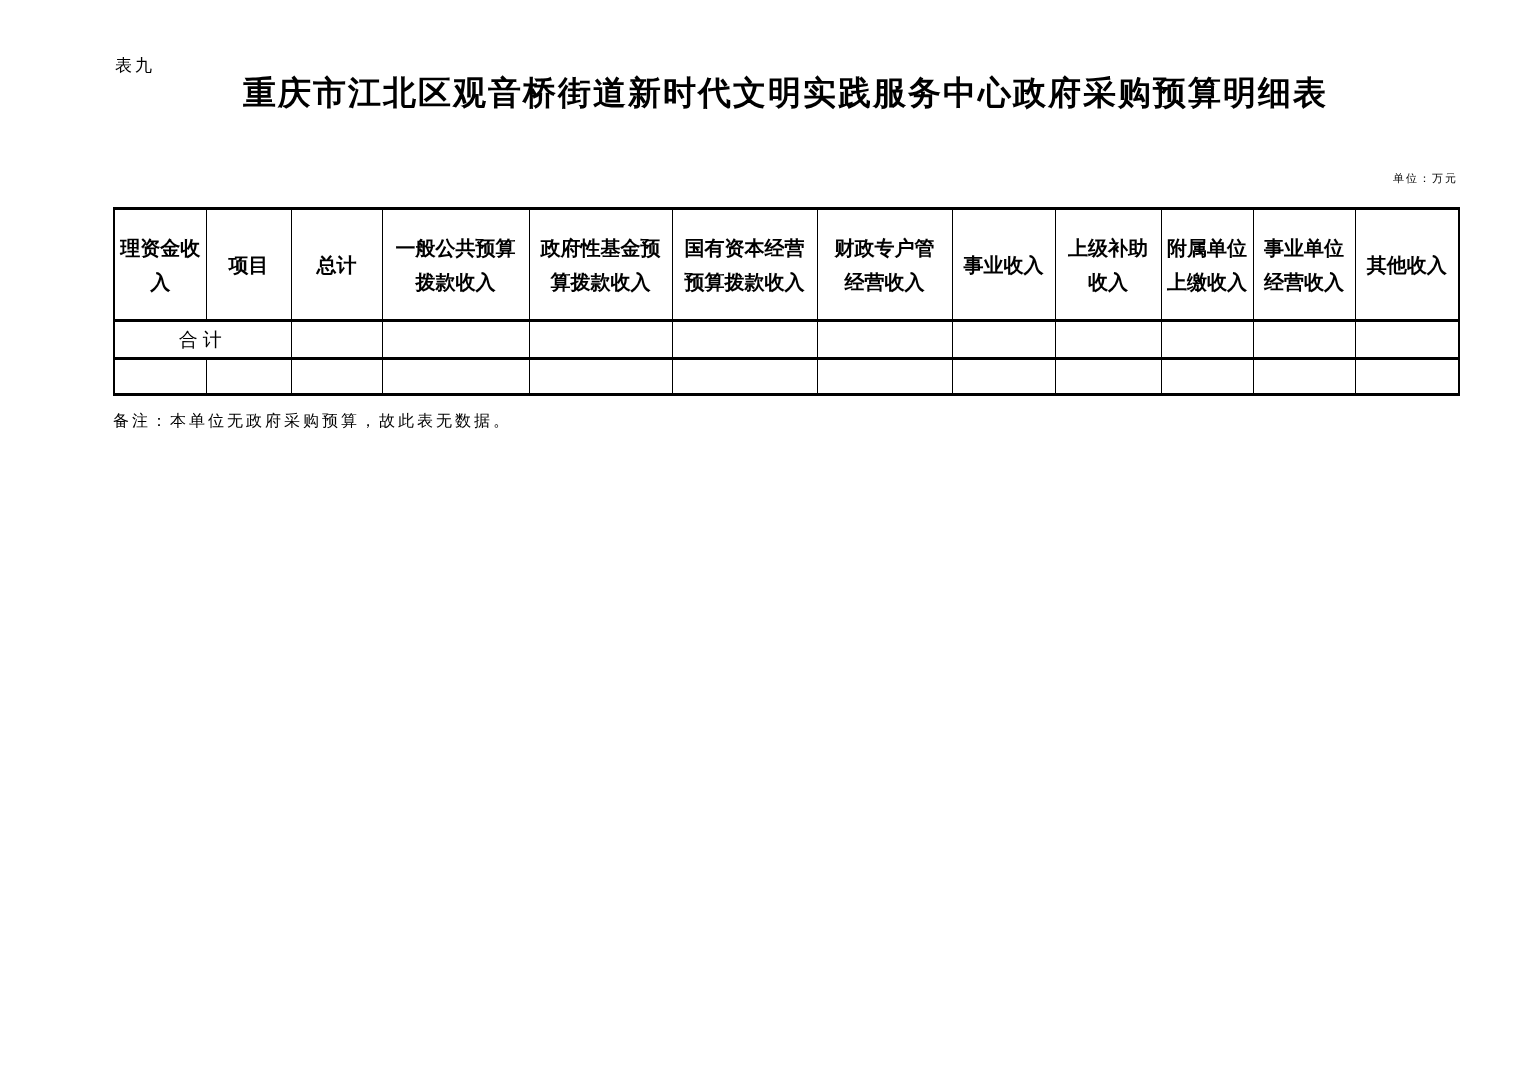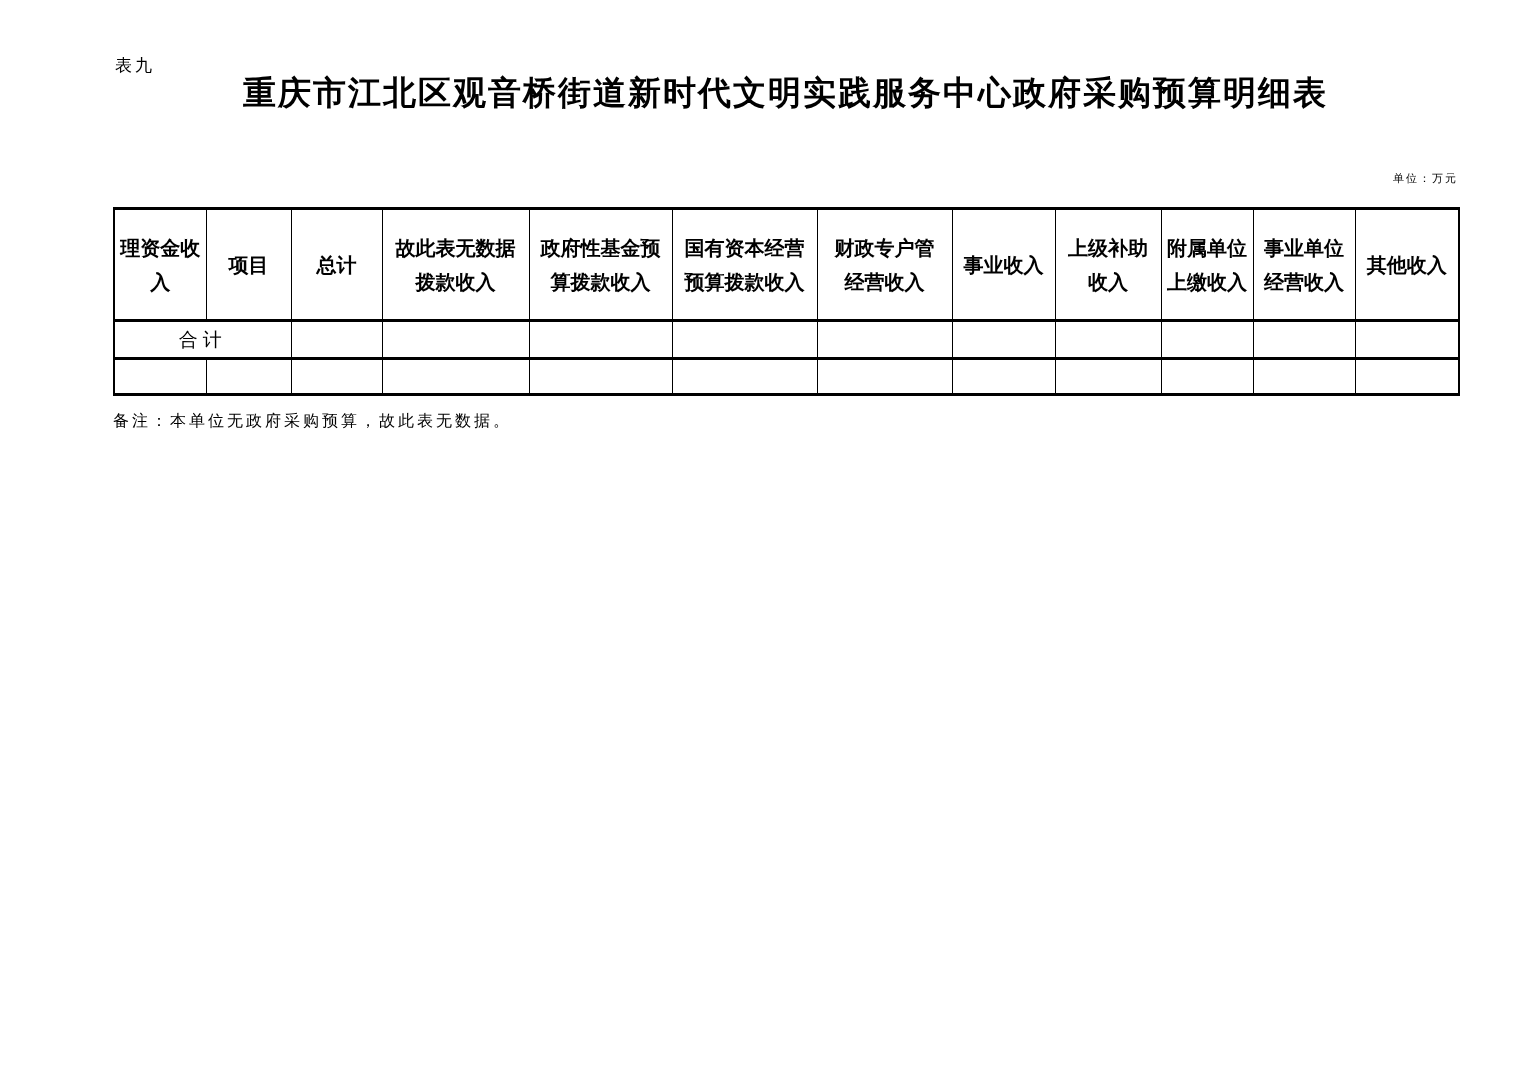--- a/index.html
+++ b/index.html
@@ -107,21 +107,21 @@
         <col style="width:106px">
       <col style="width:92px">
         <col style="width:102px">
         <col style="width:104px">
     </colgroup>
     <thead>
       <tr>
         <th>理资金收入</th>
         <th>项目</th>
         <th>总计</th>
-        <th>故此表无数据
+        <th>一般公共预算
 拨款收入</th>
         <th>政府性基金预
 算拨款收入</th>
         <th>国有资本经营
 预算拨款收入</th>
         <th>财政专户管
 经营收入</th>
         <th>事业收入</th>
         <th>上级补助
 收入</th>

